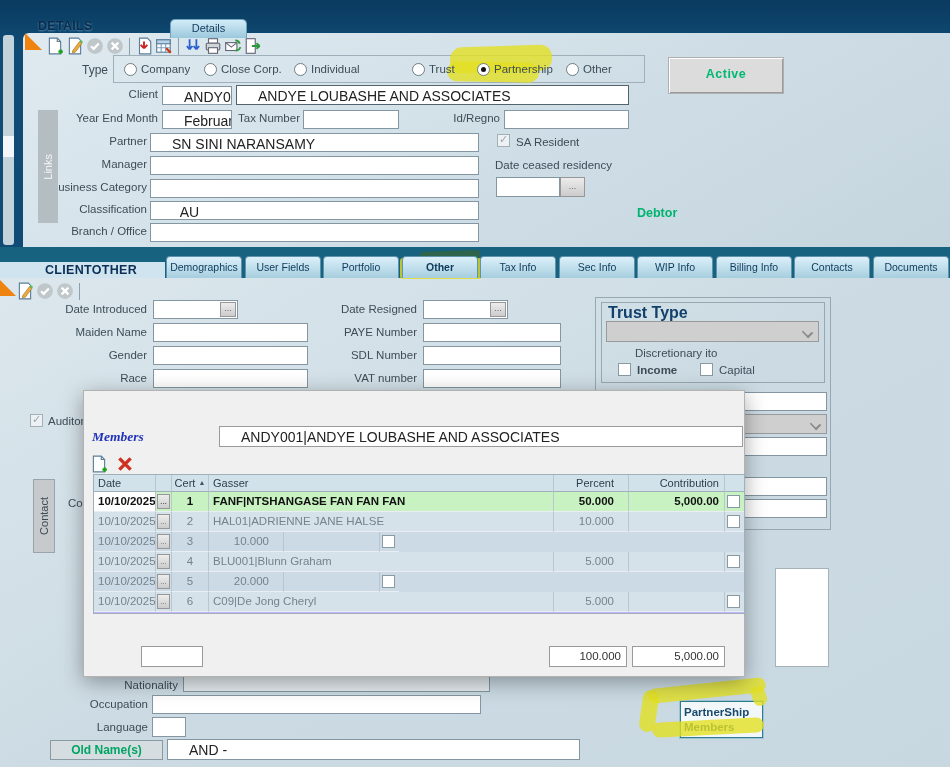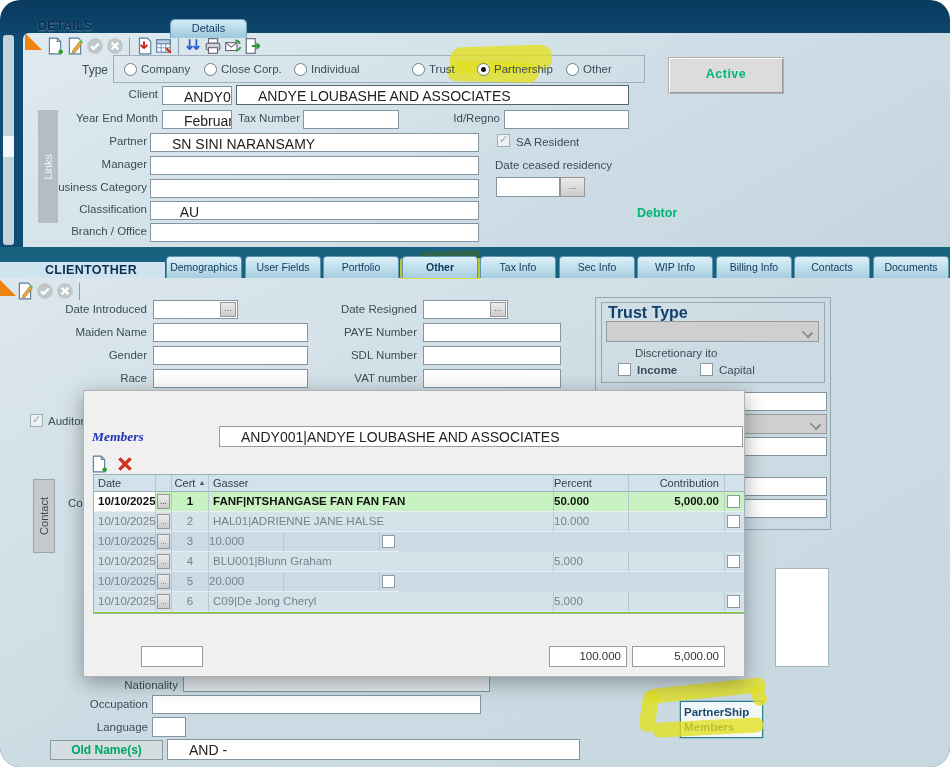--- a/index.html
+++ b/index.html
@@ -1,18 +1,18 @@
 <!DOCTYPE html>
 <html><head>
 <meta charset="utf-8">
 <style>
   html,body{margin:0;padding:0;}
   .stage{position:relative;width:950px;height:767px;overflow:hidden;
          font-family:"Liberation Sans",sans-serif;
-         background:linear-gradient(180deg,#0a3a5f 0px,#0f4b74 45px,#0f4b74 100%);border-radius:20px;}
+         background:linear-gradient(180deg,#0a3a5f 0px,#0f4b74 45px,#0f4b74 100%);}
   
   .panel1{position:absolute;left:23px;top:33px;width:927px;height:214px;
           background:linear-gradient(150deg,#dfeaf0 0%,#cfdee6 55%,#c5d5de 100%);
           border-radius:6px 0 0 0;}
   .teal-band{position:absolute;left:0;top:247px;width:950px;height:31px;background:#17627e;}
   .panel2{position:absolute;left:0;top:278px;width:950px;height:489px;
           background:linear-gradient(150deg,#dce7ed 0%,#ccdbe3 50%,#c8d8e1 100%);}
   .leftstrip{position:absolute;left:3px;top:35px;width:11px;height:210px;background:#c3d3db;border-radius:3px;}
   .notch{position:absolute;left:3px;top:136px;width:11px;height:21px;background:#f3f7f9;}
   .fold{position:absolute;width:17px;height:17px;background:#ee8310;
@@ -69,34 +69,34 @@
   
   .modal{position:absolute;left:83px;top:390px;width:662px;height:287px;background:#f0f0f0;
        border:1px solid #b2b2b2;box-shadow:0 5px 20px rgba(0,0,0,.35);box-sizing:border-box;}
   .mtitle{position:absolute;left:0;top:0;width:100%;height:30px;background:#fff;border-bottom:1px solid #e2e2e2;}
   .mlogo{position:absolute;left:12px;top:7px;width:9px;height:9px;border:4px solid #cf8c36;border-radius:50%;background:#fff;}
   .mtitletext{position:absolute;left:36px;top:7px;font-size:13px;color:#5a5a5a;}
   .mclose{position:absolute;left:628px;top:5px;font-size:15px;color:#555;width:22px;text-align:center;}
   .members-lbl{position:absolute;left:8px;top:38px;font-family:"Liberation Serif",serif;font-style:italic;
        font-weight:bold;font-size:13.5px;color:#2233bb;}
   .mtable{position:absolute;left:9px;top:83px;width:650px;height:138px;border:1px solid #9fb0ba;
-       box-sizing:content-box;background:#84cc16;}
+       box-sizing:content-box;background:#c4b5fd;}
   .mhead,.mrow{position:absolute;left:0;display:flex;width:650px;}
   .mhead{top:0;height:17px;background:#d2e2eb;font-size:11px;color:#2f3e48;}
   .mrow{height:20px;font-size:11.5px;color:#74838d;background:#ccdae5;}
   .mrow.alt{background:#d5e2ea;}
   .mrow.sel{background:#c8f2c2;color:#111;font-weight:bold;}
   .mc{box-sizing:border-box;border-right:1px solid #b9c6cf;border-bottom:1px solid #e9eef2;
       overflow:hidden;white-space:nowrap;padding-top:3px;}
   .mhead .mc{border-bottom:1px solid #9fb0ba;padding-top:2px;}
   .c-date{width:62px;padding-left:4px;}
   .c-dots{width:16px;position:relative;}
   .c-cert{width:37px;text-align:center;}
   .c-member{width:345px;padding-left:4px;}
-  .c-pct{width:75px;text-align:left;padding-right:5px;}
+  .c-pct{width:75px;text-align:right;padding-right:14px;}
   .c-contrib{width:96px;text-align:right;padding-right:5px;}
   .c-chk{width:19px;position:relative;}
   .mrow.sel .c-date{background:#fff;color:#111;}
   .rowchk{position:absolute;left:2px;top:3px;width:13px;height:13px;background:#fff;border:1px solid #8a9aa4;box-sizing:border-box;}
   .rowdots{position:absolute;left:1px;top:2px;width:13px;height:15px;background:linear-gradient(#ececec,#cccccc);
       border:1px solid #979797;color:#666;font-size:8px;text-align:center;line-height:14px;box-sizing:border-box;}
   .totbox{position:absolute;background:#fff;border:1px solid #9a9a9a;box-sizing:border-box;height:21px;
       font-size:11.5px;color:#333;text-align:right;padding:3px 5px 0 0;}
   .sort{font-size:7px;color:#44525c;vertical-align:2px;}
 </style>

